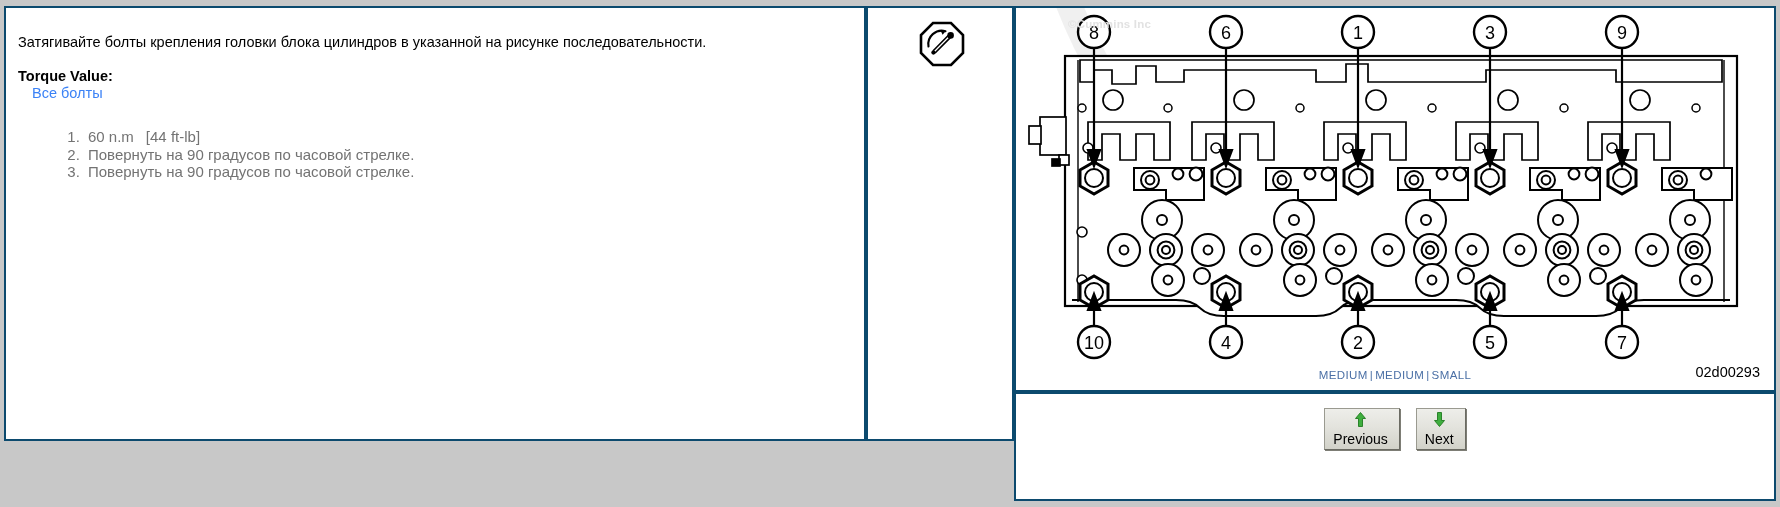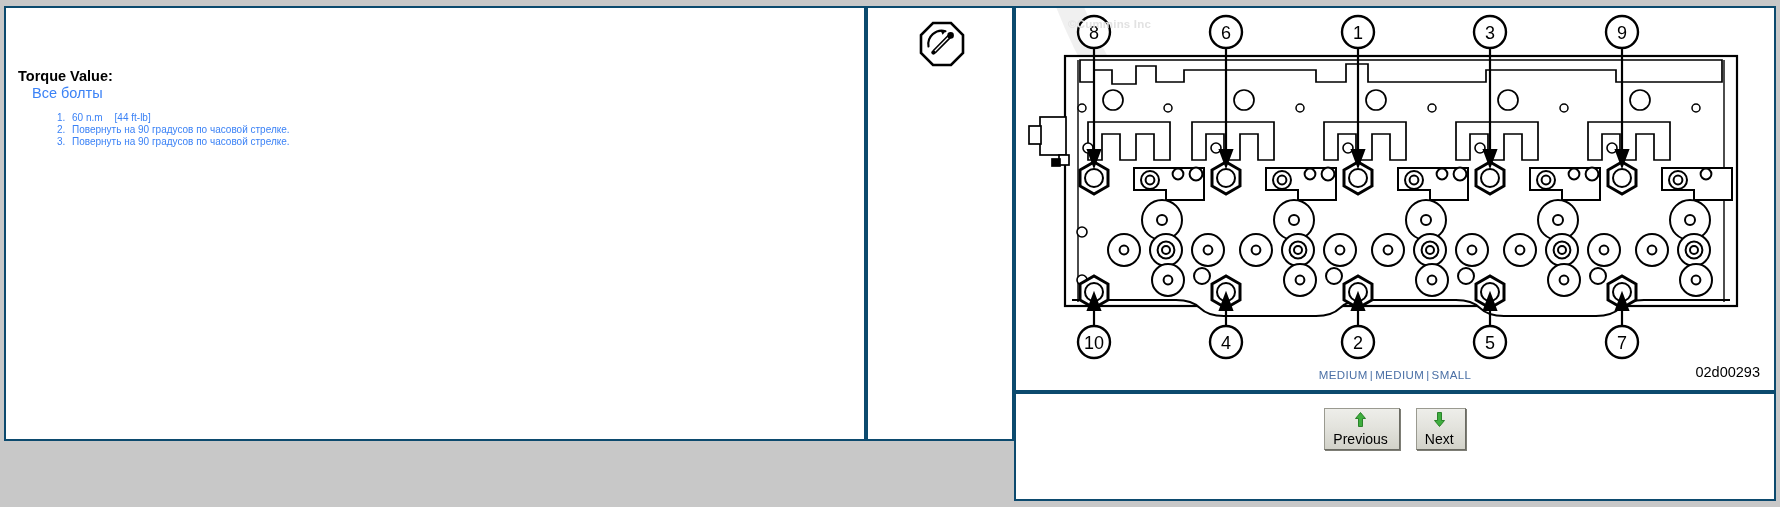--- a/index.html
+++ b/index.html
@@ -74,24 +74,24 @@
     position: absolute;
     left: 26px;
     top: 77px;
     font-size: 14.5px;
     color: #3b82f6;
   }
   #steps {
     position: absolute;
     left: 30px;
     top: 104px;
-    margin: 0;
+    margin: 16px;
     padding-left: 32px;
-    font-size: 10px;
-    color: #3b82f6;
+    font-size: 15px;
+    color: #737373;
     line-height: 1.18;
   }
   #steps li {
     padding-left: 4px;
     white-space: nowrap;
   }
   .torque-spec .nm { }
   .torque-spec .imperial { padding-left: 12px; }
 
   
@@ -177,20 +177,21 @@
 
   
   svg.engine { display: block; }
 </style>
 </head>
 <body>
 
 <div id="page">
 
   <div class="pane" id="text-pane">
+    <div id="intro-line">Затягивайте болты крепления головки блока цилиндров в указанной на рисунке последовательности.</div>
     <div id="torque-label">Torque Value:</div>
     <div id="torque-scope">Все болты</div>
     <ol id="steps">
       <li>
         <span class="torque-spec">
           <span class="nm">60 n.m</span><span class="imperial">[44 ft-lb]</span>
         </span>
       </li>
       <li>
         <span>Повернуть на 90 градусов по часовой стрелке.</span>

